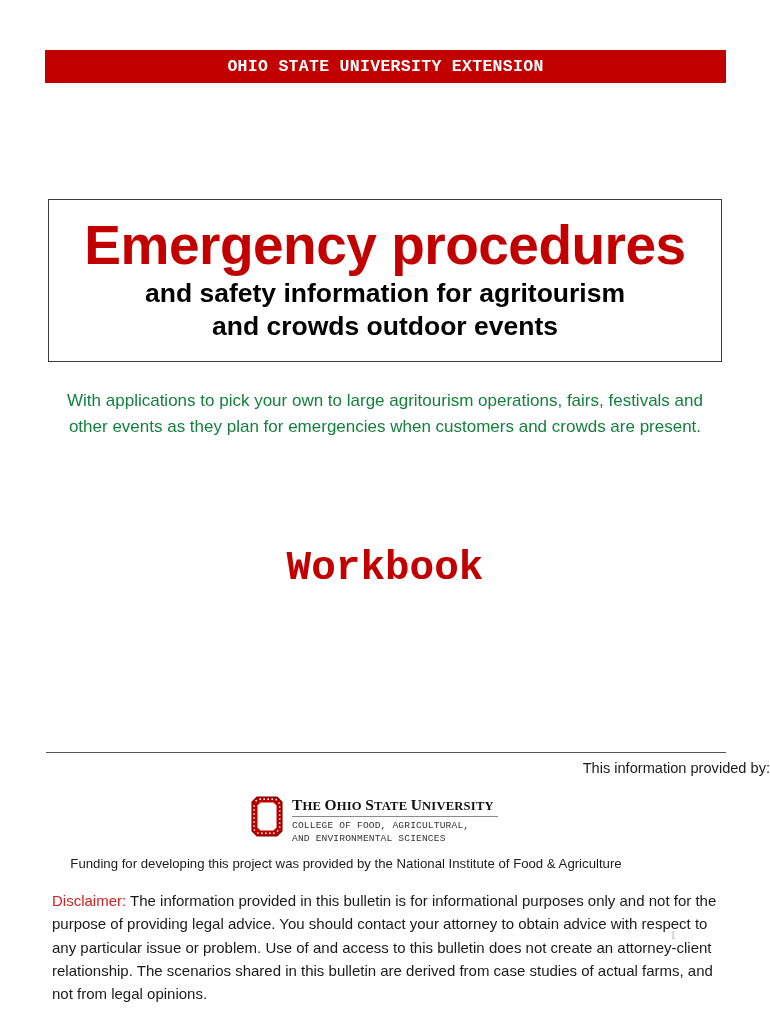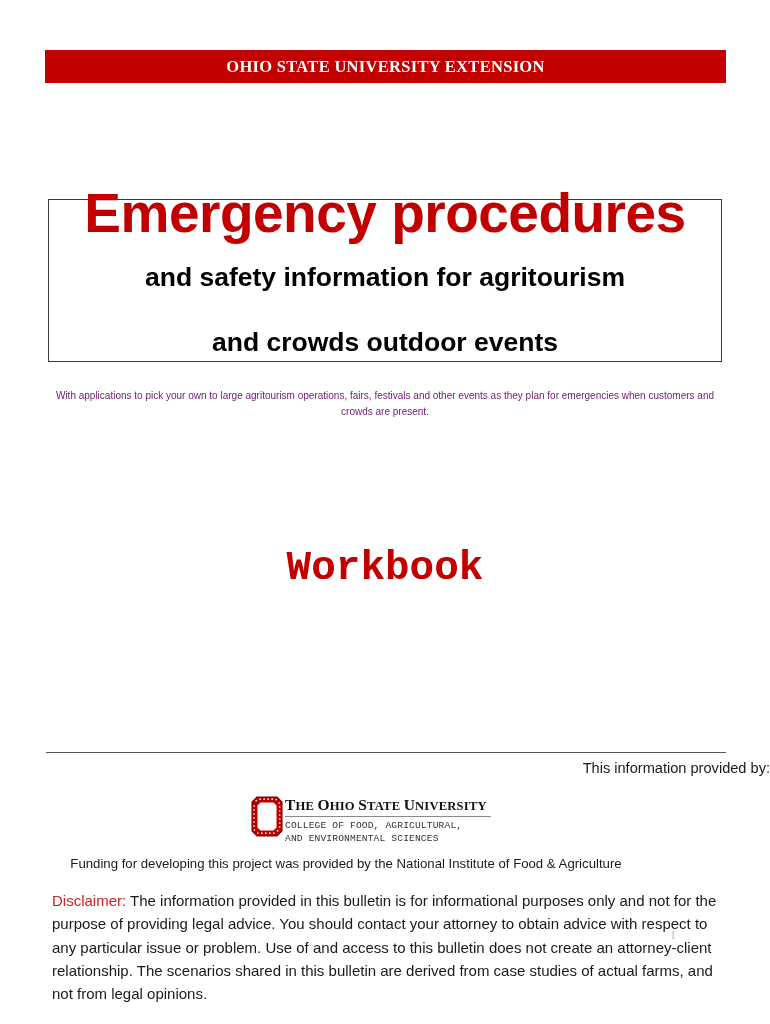--- a/index.html
+++ b/index.html
@@ -29,21 +29,21 @@
     top: 50px;
     width: 681px;
     height: 33px;
     background: #C20000;
     display: flex;
     align-items: center;
     justify-content: center;
   }
   .ext-banner-text {
     color: #ffffff;
-    font-family: Liberation Serif, serif;
+    font-family: Liberation Mono, monospace;
     font-size: 16.5px;
     font-weight: bold;
     letter-spacing: 0.3px;
     white-space: nowrap;
   }
 
   
   .title-box {
     position: absolute;
     left: 48px;
@@ -68,35 +68,35 @@
     margin: 0 0 4px 0;
     white-space: nowrap;
   }
   .title-sub {
     color: #000000;
     font-family: "Liberation Sans", sans-serif;
     font-weight: bold;
     font-size: 26.5px;
     line-height: 1.26;
     text-align: left;
-    margin: 16px;
+    margin: 0;
     white-space: nowrap;
   }
 
   
   .description {
     position: absolute;
     left: 50px;
     top: 388px;
     width: 670px;
     text-align: center;
     font-family: "Liberation Sans", sans-serif;
-    font-size: 10px;
+    font-size: 17px;
     line-height: 1.55;
-    color: #701a75;
+    color: #15803d;
   }
 
   
   .workbook {
     position: absolute;
     left: 0;
     top: 545px;
     width: 770px;
     text-align: center;
     color: #C20000;
@@ -128,21 +128,21 @@
     color: #1a1a1a;
   }
 
   
   .osu-lockup {
     position: absolute;
     left: 251px;
     top: 796px;
     display: flex;
     align-items: flex-start;
-    gap: 2px;
+    gap: 9px;
     justify-content: flex-end;
   }
   .block-o {
     width: 32px;
     height: 41px;
     position: relative;
     flex: 0 0 auto;
   }
   .block-o svg { display: block; }
 

